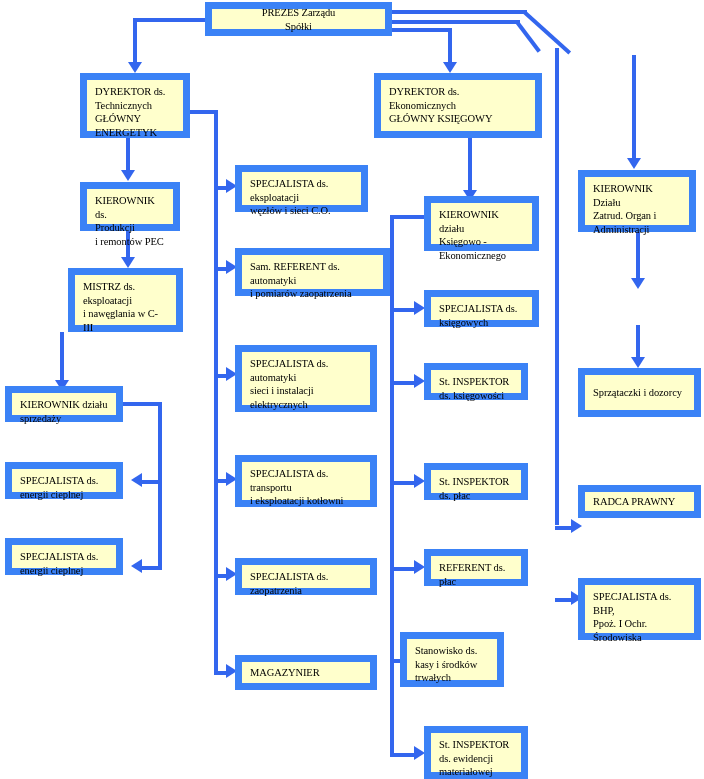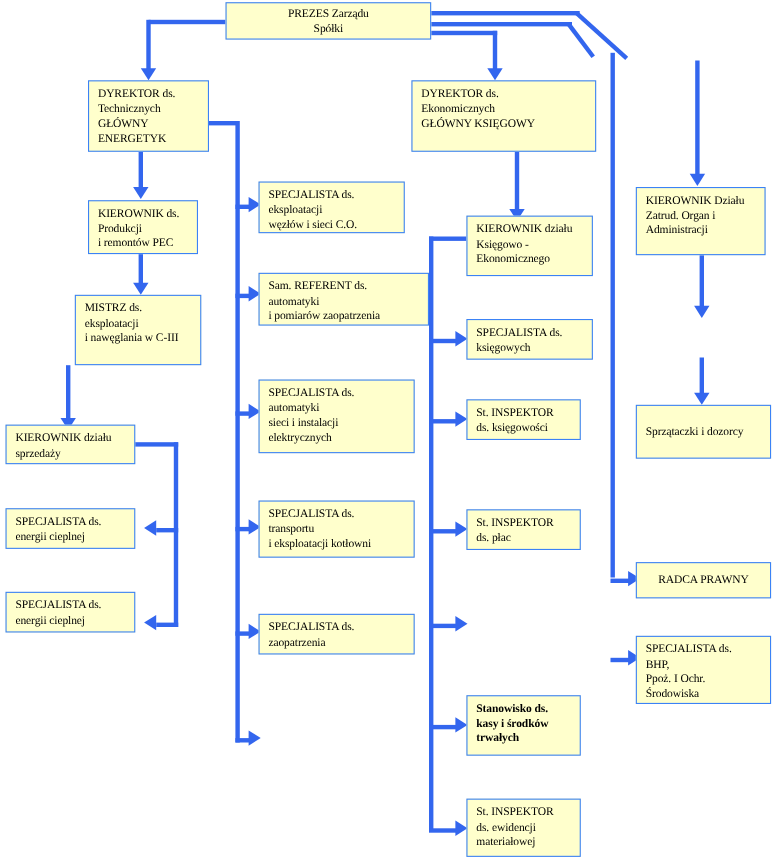--- a/index.html
+++ b/index.html
@@ -15,21 +15,21 @@
     position: relative;
     width: 704px;
     height: 779px;
     background: #ffffff;
     overflow: hidden;
   }
   .node {
     position: absolute;
     box-sizing: border-box;
     background: #ffffcc;
-    border: 1px solid #3b82f6;
+    border: 7px solid #3b82f6;
     color: #000000;
     font-size: 10.5px;
     line-height: 13.5px;
     padding: 5px 8px 4px 8px;
     z-index: 5;
     white-space: pre-line;
     letter-spacing: -0.1px;
   }
   .node.center {
     text-align: center;
@@ -215,46 +215,49 @@
 sieci i instalacji
 elektrycznych</div>
 
   <div class="node" style="left:235px; top:455px; width:142px; height:52px;">SPECJALISTA ds.
 transportu
 i eksploatacji kotłowni</div>
 
   <div class="node" style="left:235px; top:558px; width:142px; height:37px;">SPECJALISTA ds.
 zaopatrzenia</div>
 
+  <div class="node vcenter" style="left:235px; top:655px; width:142px; height:35px;">MAGAZYNIER</div>
 
   <div class="node" style="left:424px; top:196px; width:115px; height:55px;">KIEROWNIK działu
 Księgowo -
 Ekonomicznego</div>
 
   <div class="node" style="left:424px; top:290px; width:115px; height:37px;">SPECJALISTA ds.
 księgowych</div>
 
   <div class="node" style="left:424px; top:363px; width:104px; height:37px;">St. INSPEKTOR
 ds. księgowości</div>
 
   <div class="node" style="left:424px; top:463px; width:104px; height:37px;">St. INSPEKTOR
 ds. płac</div>
 
-
-  <div class="node" style="left:424px; top:632px; width:104px; height:55px;font-weight:bold;">Stanowisko ds.
+  <div class="node" style="left:424px; top:549px; width:104px; height:37px;">REFERENT ds.
+płac</div>
+
+  <div class="node" style="left:400px; top:632px; width:104px; height:55px;">Stanowisko ds.
 kasy i środków
 trwałych</div>
 
   <div class="node" style="left:424px; top:726px; width:104px; height:53px;">St. INSPEKTOR
 ds. ewidencji
 materiałowej</div>
 
 
   <div class="node vcenter" style="left:578px; top:368px; width:123px; height:49px;">Sprzątaczki i dozorcy</div>
 
-  <div class="node vcenter" style="left:578px; top:511px; width:123px; height:33px;text-align:center;">RADCA PRAWNY</div>
+  <div class="node vcenter" style="left:578px; top:485px; width:123px; height:33px;">RADCA PRAWNY</div>
 
   <div class="node" style="left:578px; top:578px; width:123px; height:62px;">SPECJALISTA ds.
 BHP,
 Ppoż. I Ochr.
 Środowiska</div>
 
 </div>
 
 </body></html>

